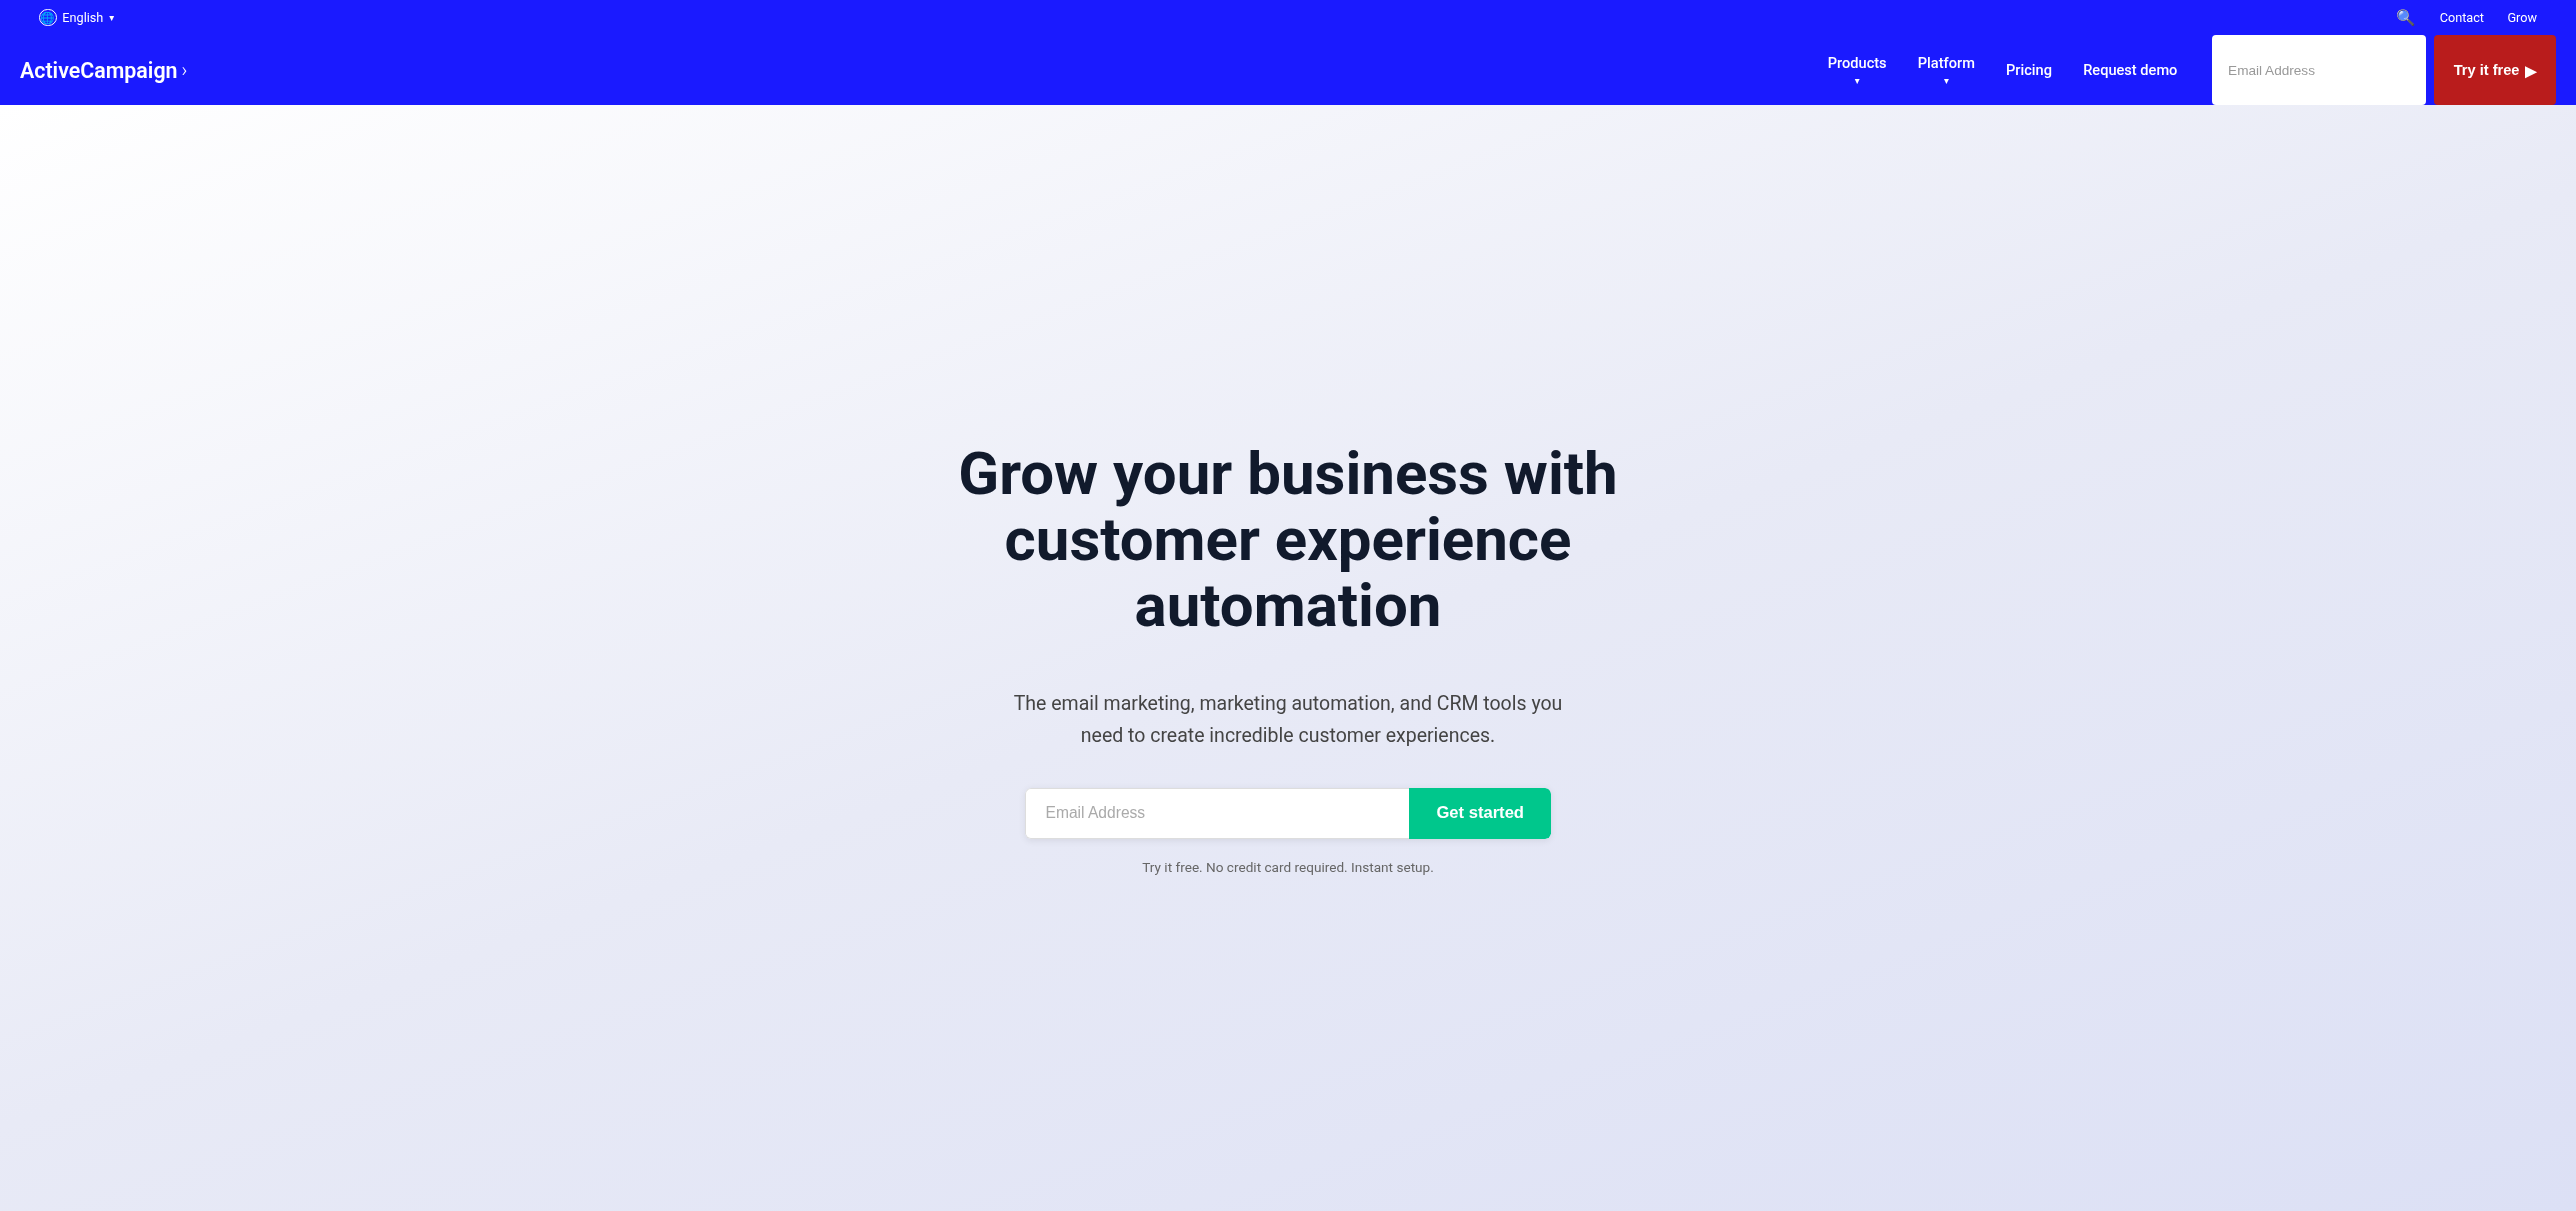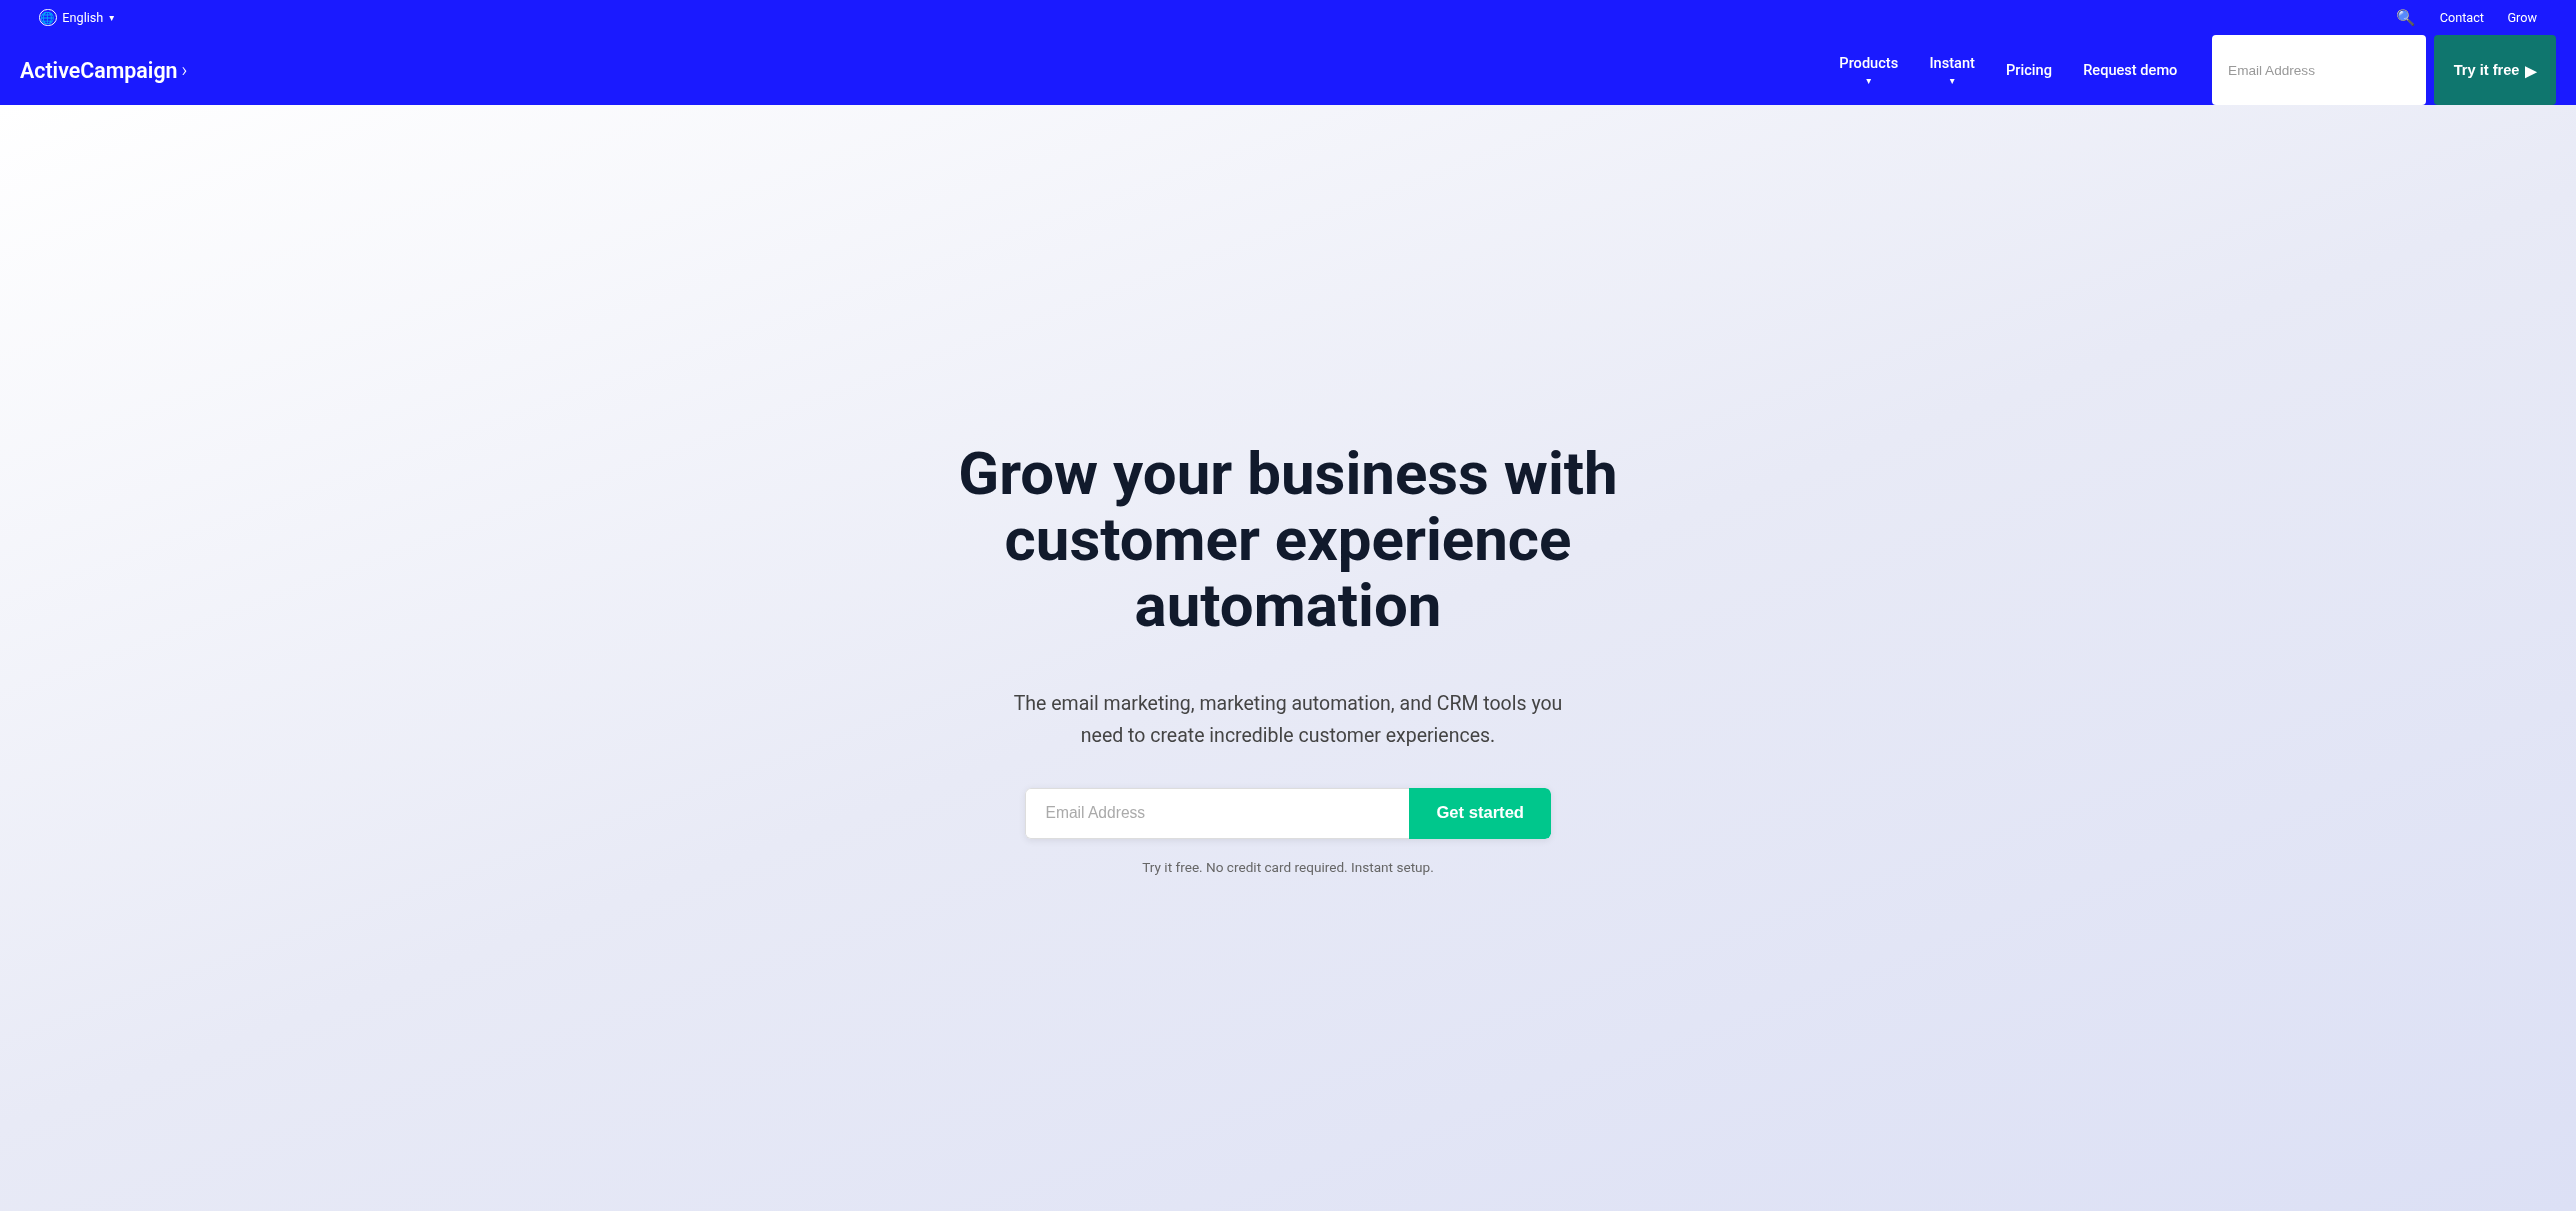--- a/index.html
+++ b/index.html
@@ -126,21 +126,21 @@
       width: 214px;
       outline: none;
       color: #333;
     }
 
     .nav-email-input::placeholder {
       color: #999;
     }
 
     .try-free-btn {
-      background-color: #0f766e;
+      background-color: #b91c1c;
       color: white;
       border: none;
       border-radius: 3.9px;
       padding: 9.7px 19.5px;
       font-size: 14.6px;
       font-weight: 600;
       cursor: pointer;
       margin-left: 7.8px;
       display: flex;
       align-items: center;
@@ -241,21 +241,21 @@
     <span>ActiveCampaign</span>
     <span class="logo-arrow">›</span>
   </a>
 
   <div class="nav-links">
     <a class="nav-link">
       <span>Products</span>
       <span class="chevron">▾</span>
     </a>
     <a class="nav-link">
-      <span>Instant</span>
+      <span>Platform</span>
       <span class="chevron">▾</span>
     </a>
     <a class="nav-link">
       <span>Pricing</span>
     </a>
     <a class="nav-link">
       <span>Request demo</span>
     </a>
   </div>
 

